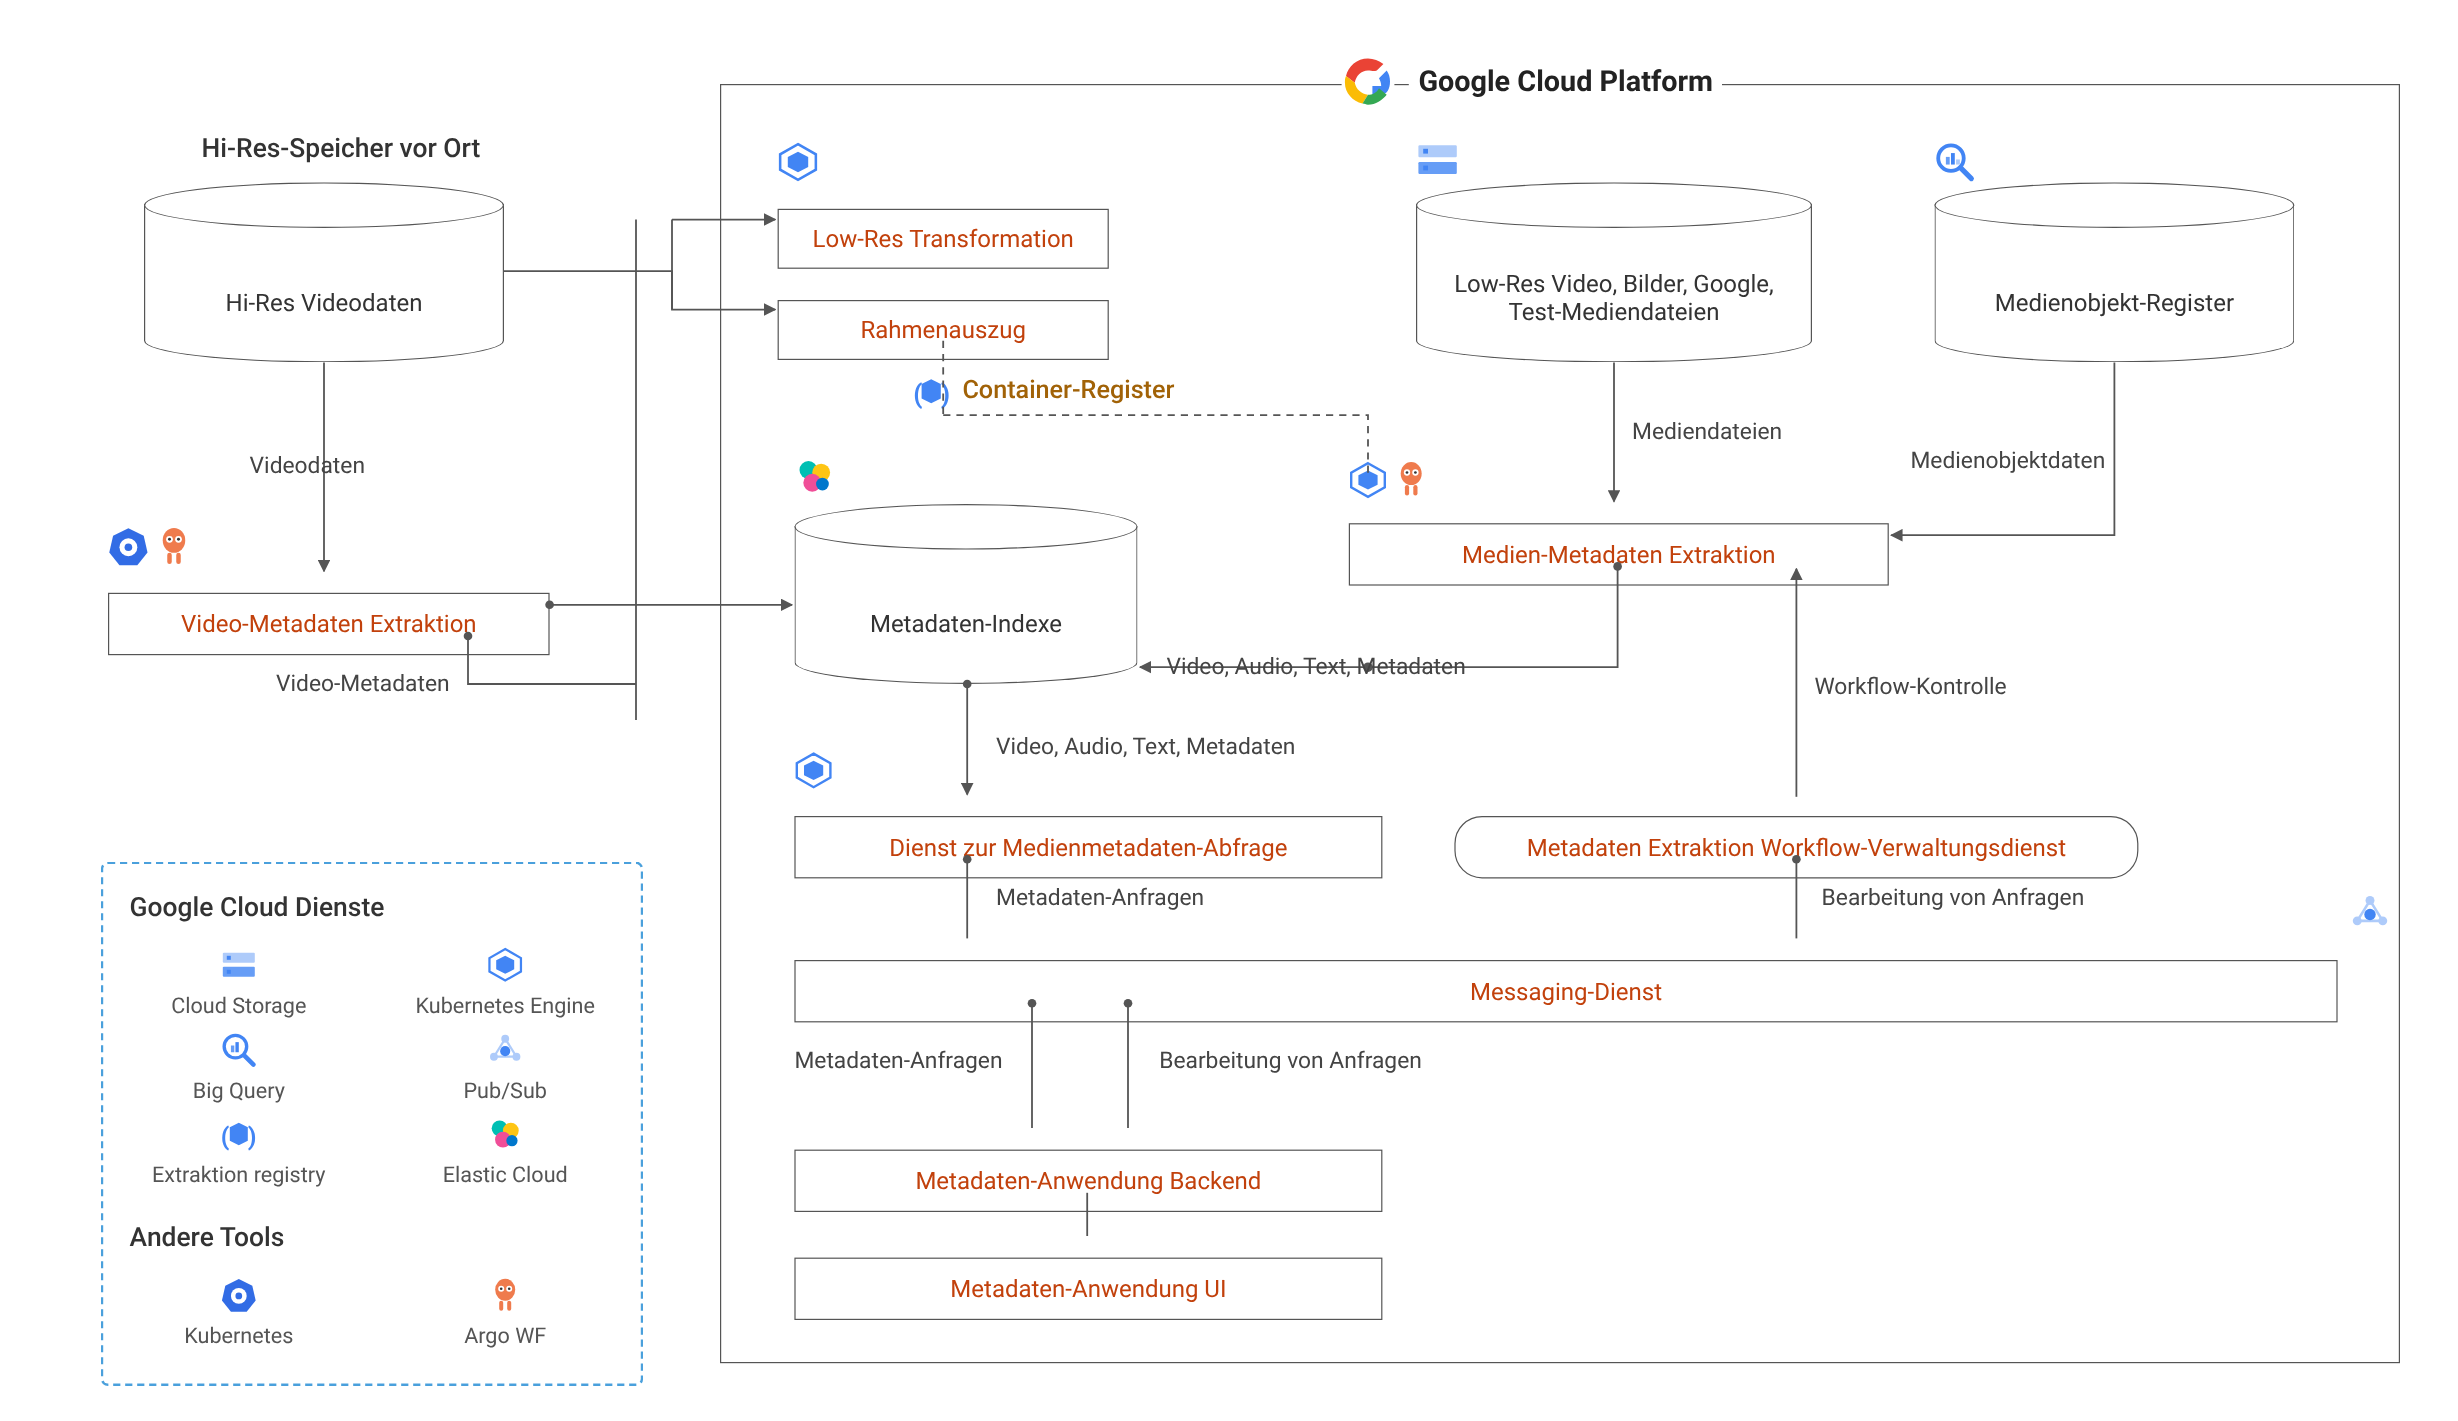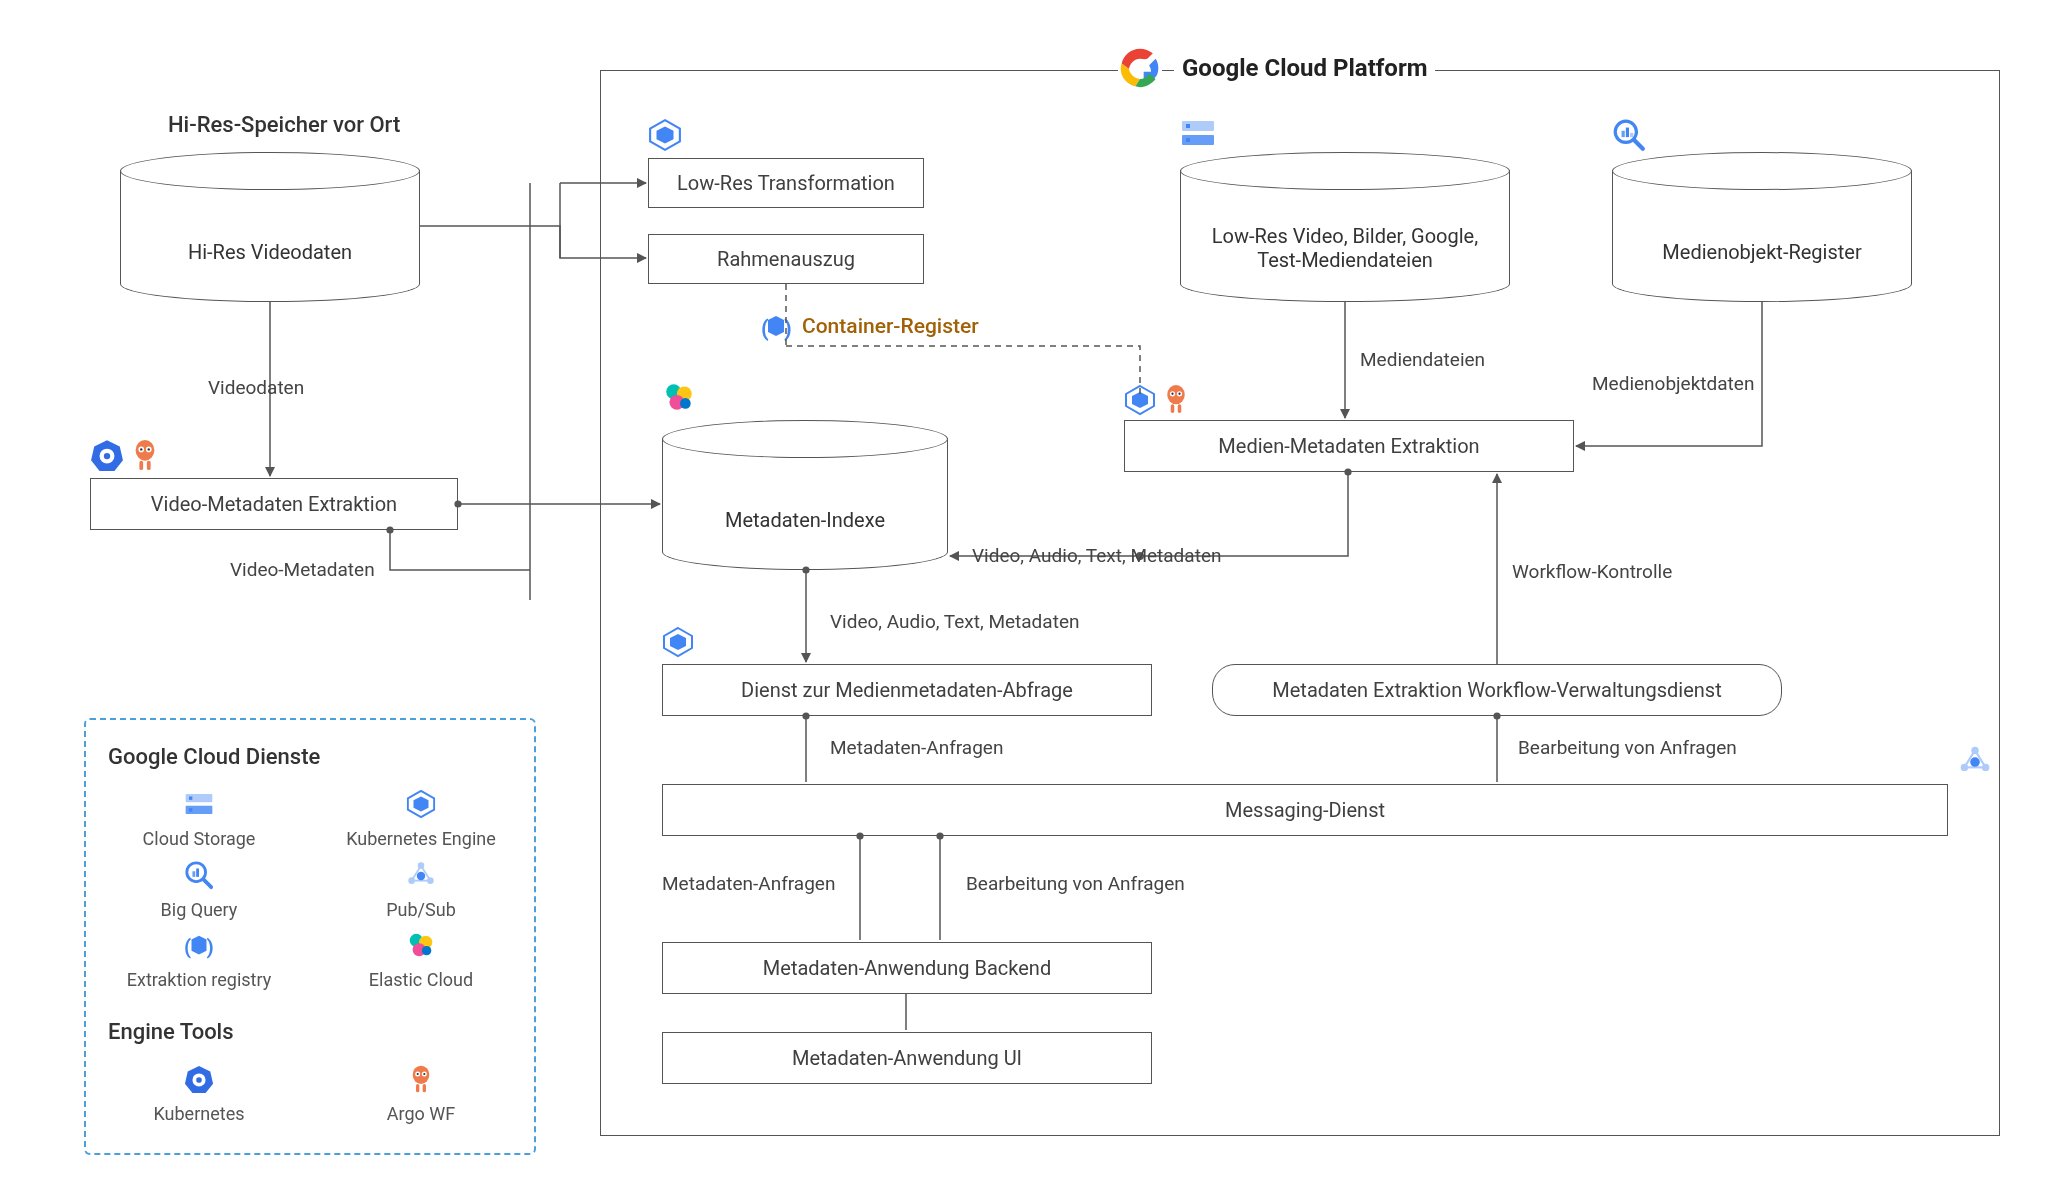--- a/index.html
+++ b/index.html
@@ -1,17 +1,17 @@
 <!DOCTYPE html>
 <html><head>
 <meta charset="utf-8">
 <style>
   html,body{margin:0;padding:0;font-family:-apple-system,BlinkMacSystemFont,"Segoe UI",Roboto,"Open Sans",sans-serif;background:#fff;color:#333;}
   .canvas{position:relative;width:2048px;height:1184px;}
-  .box{position:absolute;border:1.5px solid #555;background:#fff;display:flex;align-items:center;justify-content:center;text-align:left;font-size:20px;color:#404040;padding:4px 8px;box-sizing:border-box;}
+  .box{position:absolute;border:1.5px solid #555;background:#fff;display:flex;align-items:center;justify-content:center;text-align:left;font-size:20px;color:#c2410c;padding:4px 8px;box-sizing:border-box;margin-top:16px;}
   .cyl{position:absolute;}
   .cyl .body{position:absolute;left:0;right:0;border:1.5px solid #555;border-top:none;border-bottom-left-radius:50% 18px;border-bottom-right-radius:50% 18px;background:#fff;}
   .cyl .top{position:absolute;left:0;right:0;height:36px;border:1.5px solid #555;border-radius:50%;background:#fff;}
   .cyl .label{position:absolute;left:0;right:0;display:flex;align-items:center;justify-content:center;text-align:center;font-size:20px;color:#333;padding:0 12px;box-sizing:border-box;}
   .title{position:absolute;font-size:22px;color:#333;font-weight:500;}
   .gcp-frame{position:absolute;border:1.5px solid #555;}
   .gcp-title{position:absolute;font-size:24px;font-weight:700;color:#222;}
   .edge-label{position:absolute;font-size:19px;color:#444;white-space:nowrap;}
   .legend{position:absolute;border:2px dashed #4aa0dc;border-radius:6px;padding:18px 22px;box-sizing:border-box;}
   .legend h4{margin:6px 0 10px 0;font-size:22px;font-weight:500;color:#333;}
@@ -300,21 +300,21 @@
                 <circle cx="11" cy="11" r="7" fill="#00bfb3"></circle>
                 <circle cx="21" cy="13" r="7" fill="#fec514"></circle>
                 <circle cx="14" cy="21" r="7" fill="#f04e98"></circle>
                 <circle cx="22" cy="22" r="5" fill="#0077cc"></circle>
               </svg>
             </span>
             <span>Elastic Cloud</span>
           </div>
       </div>
     </div>
-    <h4 style="margin-top:18px;">Engine Tools</h4>
+    <h4 style="margin-top:18px;">Andere Tools</h4>
     <div class="row">
       <div class="col">
         <div class="item">
             <span class="icon">
               <svg viewBox="0 0 32 32">
                 <polygon points="16,2 28,8 31,21 23,31 9,31 1,21 4,8" fill="#326ce5"></polygon>
                 <circle cx="16" cy="17" r="7" fill="#fff"></circle>
                 <circle cx="16" cy="17" r="3" fill="#326ce5"></circle>
               </svg>
             </span>

